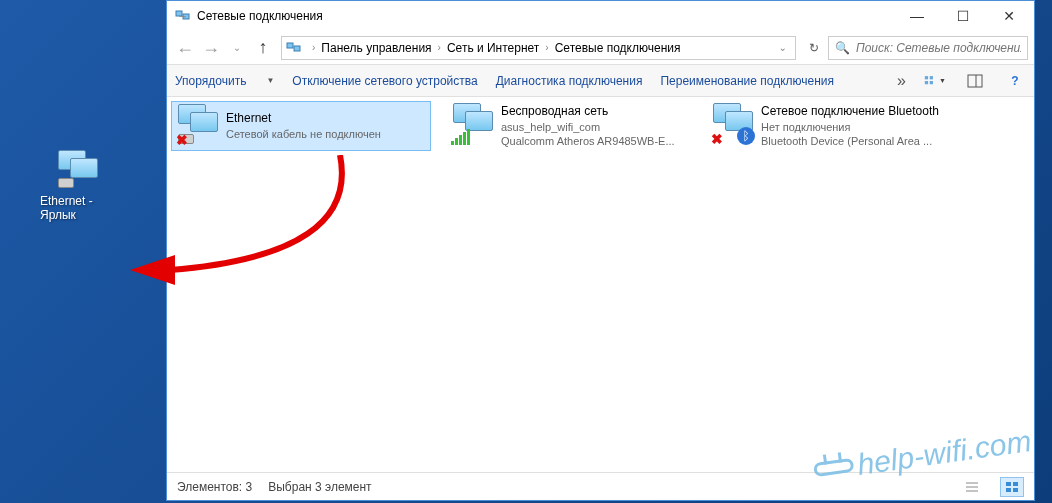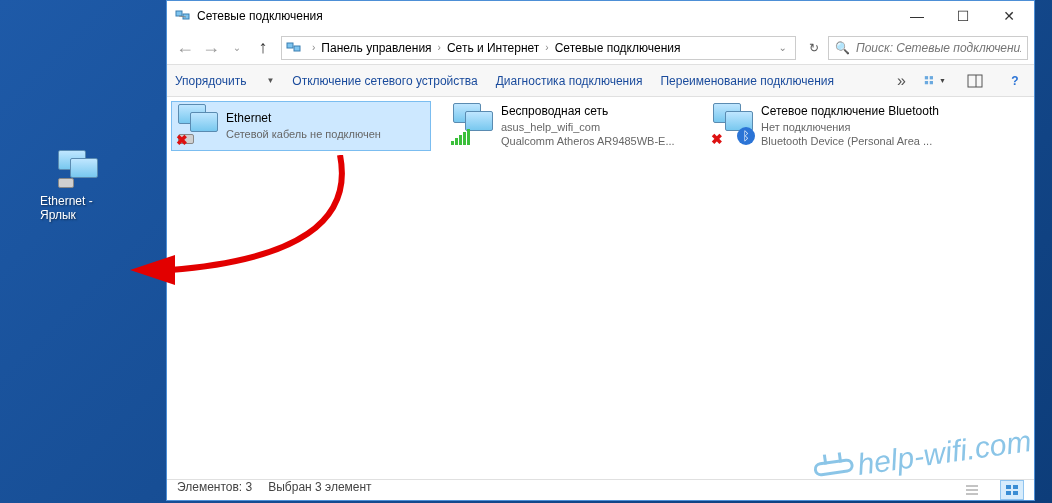--- a/index.html
+++ b/index.html
@@ -108,22 +108,22 @@
 .neticon .bars span:nth-child(3){height:10px}
 .neticon .bars span:nth-child(4){height:13px}
 .neticon .bars span:nth-child(5){height:16px}
 .neticon .bt {
   position:absolute;right:0;bottom:0;width:18px;height:18px;border-radius:50%;
   background:#2b74d6;color:#fff;display:flex;align-items:center;justify-content:center;font-size:12px;
 }
 
 
 .statusbar {
-  height: 21px; border-top: 1px solid #e0e0e0;
-  display: flex; align-items: flex-start; padding: 0 10px; gap: 16px;
+  height: 28px; border-top: 1px solid #e0e0e0;
+  display: flex; align-items: center; padding: 0 10px; gap: 16px;
   font-size: 12px; color: #444;
 }
 .statusbar .spacer { flex: 1; }
 .statusbar .sb-ico { width: 24px; height: 20px; display:flex;align-items:center;justify-content:center;border:1px solid transparent; }
 .statusbar .sb-ico.active { border-color:#90c4ef;background:#d7ecfc;color:#2b74d6; }
 
 
 .arrow {
   position: absolute; left: 110px; top: 155px;
   width: 300px; height: 140px; pointer-events: none;

